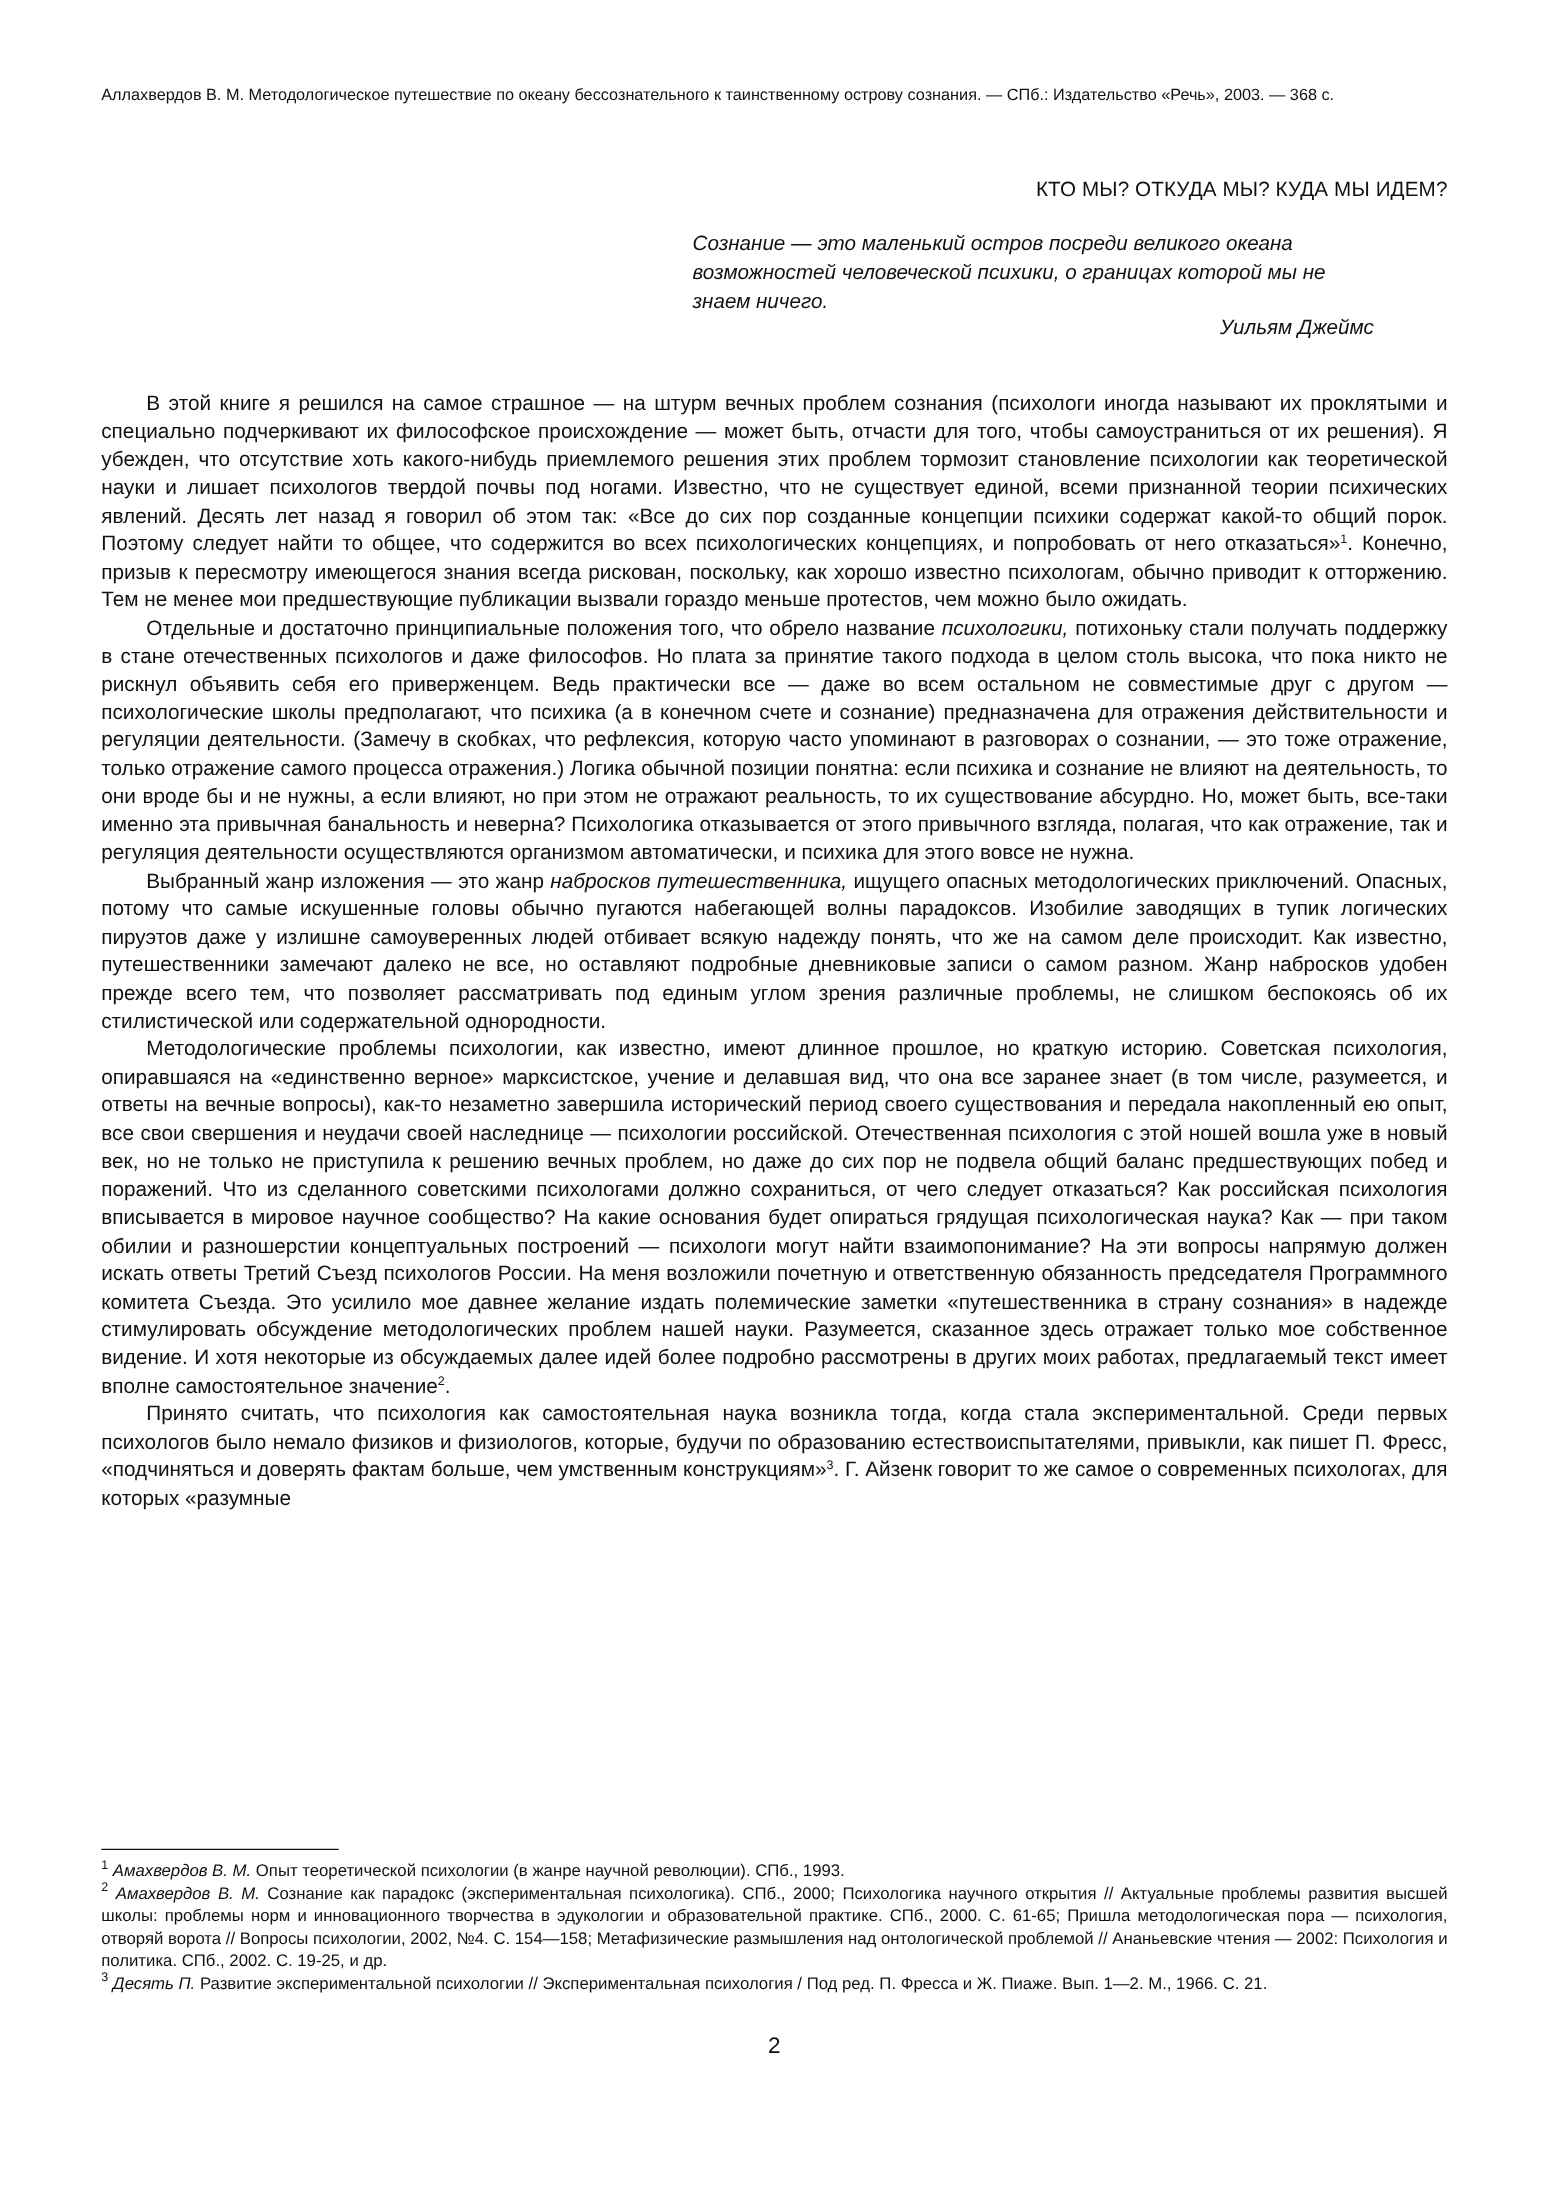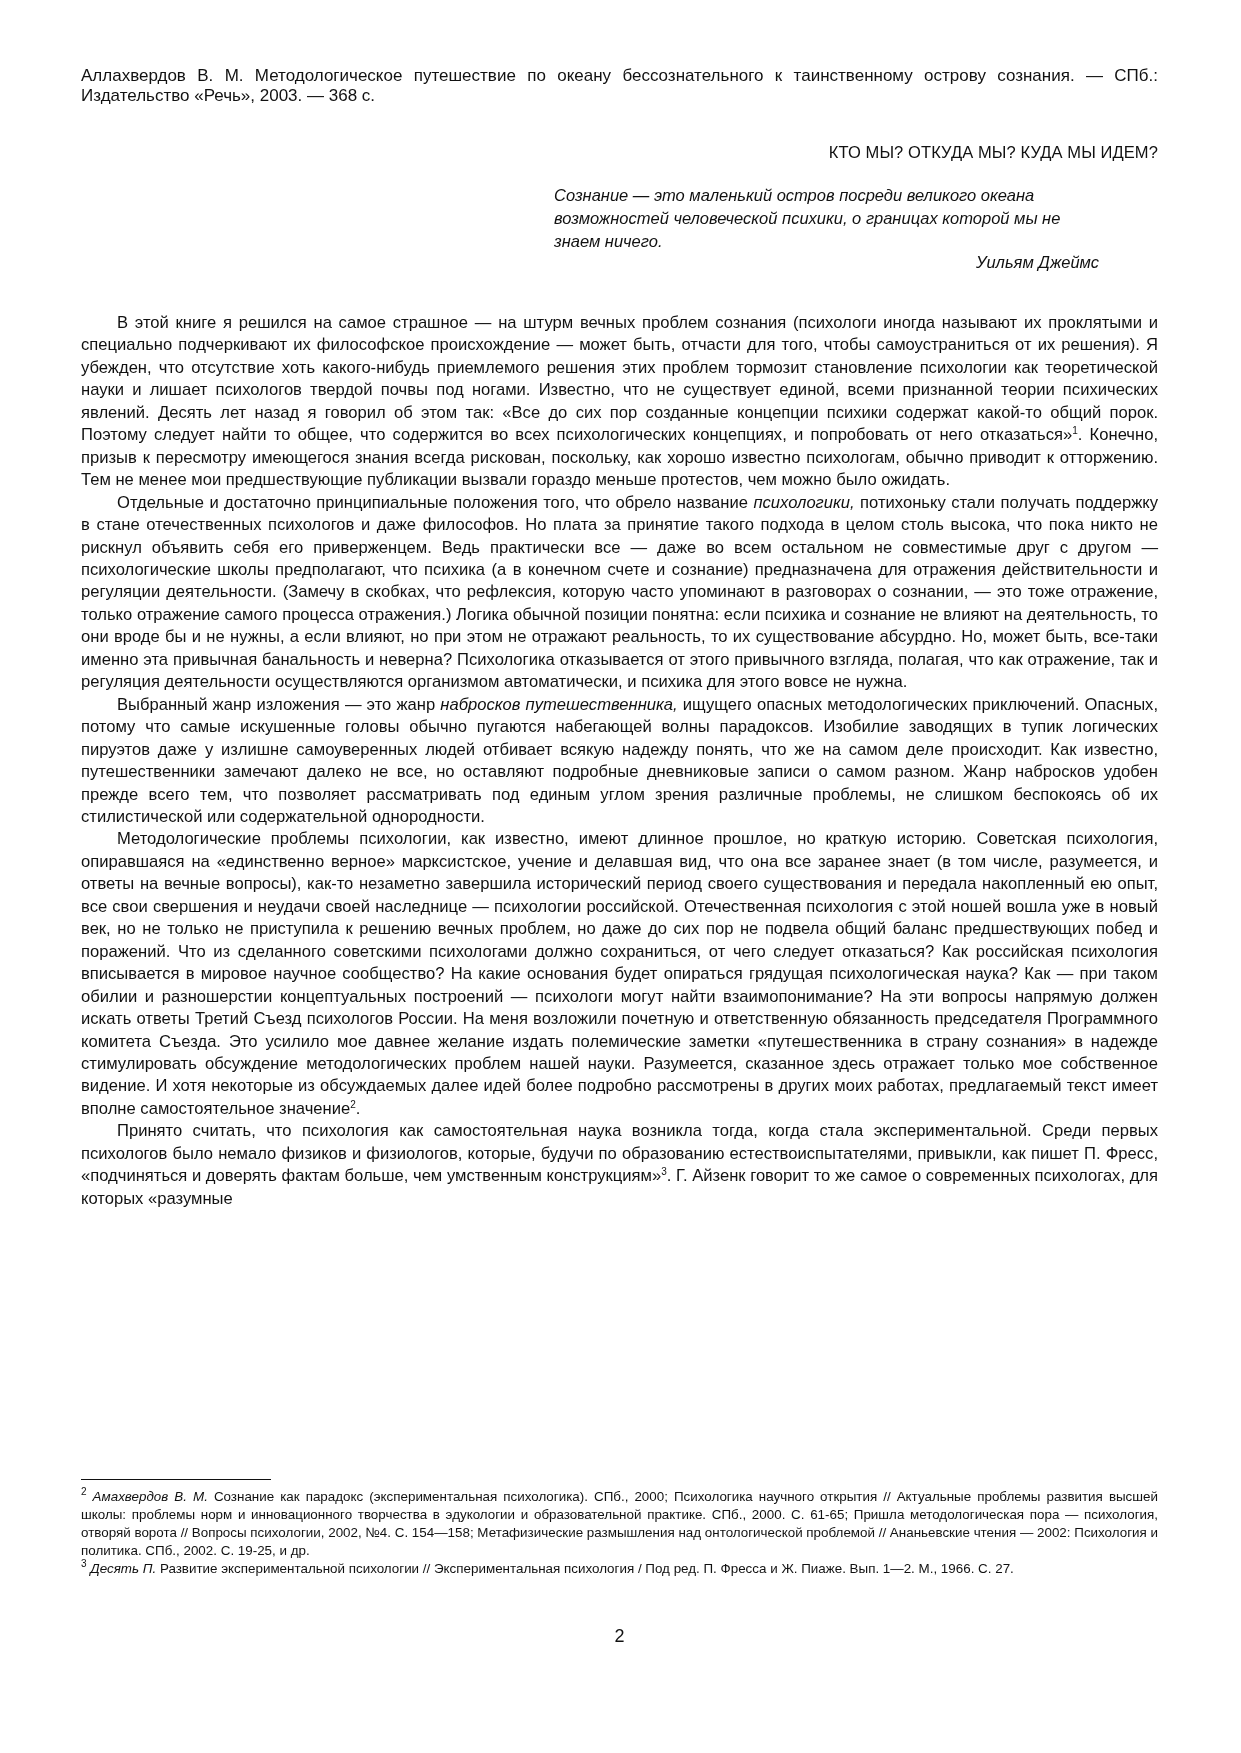--- a/index.html
+++ b/index.html
@@ -1,18 +1,18 @@
 <!DOCTYPE html>
 <html><head>
   <meta charset="utf-8">
   <style>
     html, body { margin: 0; padding: 0; background: #ffffff; }
     body { width: 1241px; height: 1753px; position: relative; overflow: hidden; color: #111; font-family: "Liberation Sans", sans-serif; }
     .page { position: absolute; left: 81px; top: 0; width: 1077px; }
-    .biblio { position: absolute; top: 66px; left: 0; width: 1077px; font-size: 17px; line-height: 20px; text-align: justify; }
+    .biblio { position: absolute; top: 66px; left: 0; width: 1077px; font-size: 13px; line-height: 20px; text-align: justify; }
     .title { position: absolute; top: 143px; left: 0; width: 1077px; text-align: right; font-size: 16.5px; letter-spacing: 0.1px; }
     .epigraph { position: absolute; top: 184px; left: 473px; width: 545px; font-style: italic; font-size: 16.5px; line-height: 23px; }
     .epigraph-author { position: absolute; top: 253px; left: 473px; width: 545px; text-align: right; font-style: italic; font-size: 16.5px; }
     .body { position: absolute; top: 281px; left: 0; width: 1077px; font-size: 16.6px; line-height: 22.45px; text-align: justify; margin-top: 31px; }
     .body p { margin: 0; text-indent: 36px; }
     .body em { font-style: italic; }
     sup { font-size: 10px; line-height: 0; vertical-align: 6px; }
     .fn-rule { position: absolute; top: 1479px; left: 0; width: 190px; height: 1px; background: #111; }
     .footnotes { position: absolute; top: 1488px; left: 0; width: 1077px; font-size: 13.4px; line-height: 18px; text-align: justify; }
     .footnotes p { margin: 0; }
@@ -35,18 +35,19 @@
     <p><span>В этой книге я решился на самое страшное — на штурм вечных проблем сознания (психологи иногда называют их проклятыми и специально подчеркивают их философское происхождение — может быть, отчасти для того, чтобы самоустраниться от их решения). Я убежден, что отсутствие хоть какого-нибудь приемлемого решения этих проблем тормозит становление психологии как теоретической науки и лишает психологов твердой почвы под ногами. Известно, что не существует единой, всеми признанной теории психических явлений. Десять лет назад я говорил об этом так: «Все до сих пор созданные концепции психики содержат какой-то общий порок. Поэтому следует найти то общее, что содержится во всех психологических концепциях, и попробовать от него отказаться»</span><sup>1</sup><span>. Конечно, призыв к пересмотру имеющегося знания всегда рискован, поскольку, как хорошо известно психологам, обычно приводит к отторжению. Тем не менее мои предшествующие публикации вызвали гораздо меньше протестов, чем можно было ожидать.</span></p>
     <p><span>Отдельные и достаточно принципиальные положения того, что обрело название </span><em>психологики,</em><span> потихоньку стали получать поддержку в стане отечественных психологов и даже философов. Но плата за принятие такого подхода в целом столь высока, что пока никто не рискнул объявить себя его приверженцем. Ведь практически все — даже во всем остальном не совместимые друг с другом — психологические школы предполагают, что психика (а в конечном счете и сознание) предназначена для отражения действительности и регуляции деятельности. (Замечу в скобках, что рефлексия, которую часто упоминают в разговорах о сознании, — это тоже отражение, только отражение самого процесса отражения.) Логика обычной позиции понятна: если психика и сознание не влияют на деятельность, то они вроде бы и не нужны, а если влияют, но при этом не отражают реальность, то их существование абсурдно. Но, может быть, все-таки именно эта привычная банальность и неверна? Психологика отказывается от этого привычного взгляда, полагая, что как отражение, так и регуляция деятельности осуществляются организмом автоматически, и психика для этого вовсе не нужна.</span></p>
     <p><span>Выбранный жанр изложения — это жанр </span><em>набросков путешественника,</em><span> ищущего опасных методологических приключений. Опасных, потому что самые искушенные головы обычно пугаются набегающей волны парадоксов. Изобилие заводящих в тупик логических пируэтов даже у излишне самоуверенных людей отбивает всякую надежду понять, что же на самом деле происходит. Как известно, путешественники замечают далеко не все, но оставляют подробные дневниковые записи о самом разном. Жанр набросков удобен прежде всего тем, что позволяет рассматривать под единым углом зрения различные проблемы, не слишком беспокоясь об их стилистической или содержательной однородности.</span></p>
     <p><span>Методологические проблемы психологии, как известно, имеют длинное прошлое, но краткую историю. Советская психология, опиравшаяся на «единственно верное» марксистское, учение и делавшая вид, что она все заранее знает (в том числе, разумеется, и ответы на вечные вопросы), как-то незаметно завершила исторический период своего существования и передала накопленный ею опыт, все свои свершения и неудачи своей наследнице — психологии российской. Отечественная психология с этой ношей вошла уже в новый век, но не только не приступила к решению вечных проблем, но даже до сих пор не подвела общий баланс предшествующих побед и поражений. Что из сделанного советскими психологами должно сохраниться, от чего следует отказаться? Как российская психология вписывается в мировое научное сообщество? На какие основания будет опираться грядущая психологическая наука? Как — при таком обилии и разношерстии концептуальных построений — психологи могут найти взаимопонимание? На эти вопросы напрямую должен искать ответы Третий Съезд психологов России. На меня возложили почетную и ответственную обязанность председателя Программного комитета Съезда. Это усилило мое давнее желание издать полемические заметки «путешественника в страну сознания» в надежде стимулировать обсуждение методологических проблем нашей науки. Разумеется, сказанное здесь отражает только мое собственное видение. И хотя некоторые из обсуждаемых далее идей более подробно рассмотрены в других моих работах, предлагаемый текст имеет вполне самостоятельное значение</span><sup>2</sup><span>.</span></p>
     <p><span>Принято считать, что психология как самостоятельная наука возникла тогда, когда стала экспериментальной. Среди первых психологов было немало физиков и физиологов, которые, будучи по образованию естествоиспытателями, привыкли, как пишет П. Фресс, «подчиняться и доверять фактам больше, чем умственным конструкциям»</span><sup>3</sup><span>. Г. Айзенк говорит то же самое о современных психологах, для которых «разумные</span></p>
   </div>
 
   <div class="fn-rule"></div>
 
   <div class="footnotes">
+    <p><sup>1</sup> <em>Амахвердов В. М.</em><span> Опыт теоретической психологии (в жанре научной революции). СПб., 1993.</span></p>
     <p><sup>2</sup> <em>Амахвердов В. М.</em><span> Сознание как парадокс (экспериментальная психологика). СПб., 2000; Психологика научного открытия // Актуальные проблемы развития высшей школы: проблемы норм и инновационного творчества в эдукологии и образовательной практике. СПб., 2000. С. 61-65; Пришла методологическая пора — психология, отворяй ворота // Вопросы психологии, 2002, №4. С. 154—158; Метафизические размышления над онтологической проблемой // Ананьевские чтения — 2002: Психология и политика. СПб., 2002. С. 19-25, и др.</span></p>
-    <p><sup>3</sup> <em>Десять П.</em><span> Развитие экспериментальной психологии // Экспериментальная психология / Под ред. П. Фресса и Ж. Пиаже. Вып. 1—2. М., 1966. С. 27.</span></p>
+    <p><sup>3</sup> <em>Десять П.</em><span> Развитие экспериментальной психологии // Экспериментальная психология / Под ред. П. Фресса и Ж. Пиаже. Вып. 1—2. М., 1966. С. 21.</span></p>
   </div>
 
   <div class="page-number">2</div>
 </div>
 
 </body></html>

